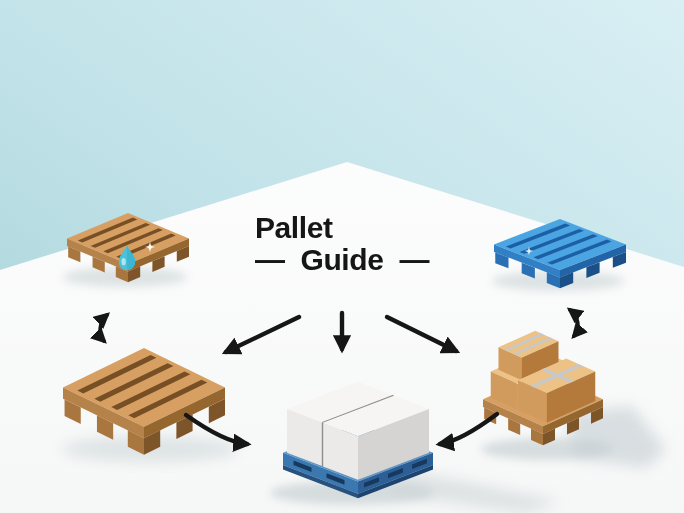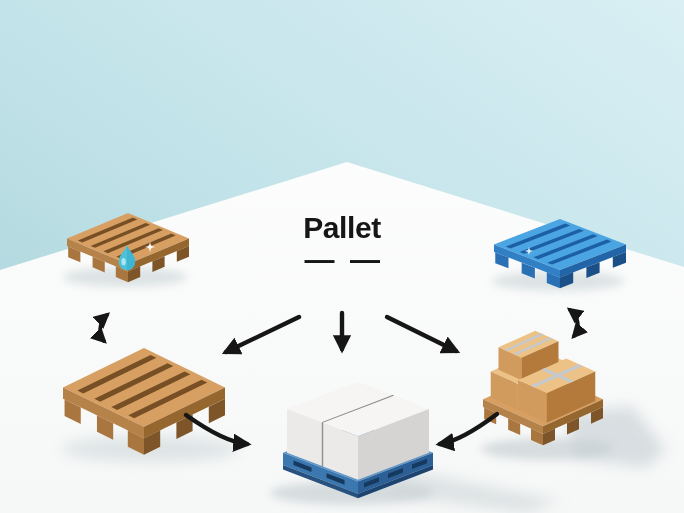--- a/index.html
+++ b/index.html
@@ -187,17 +187,18 @@
     <path class="arrow" stroke-width="4.4" d="M186,415 Q224,442 247,444" marker-end="url(#mE)"></path>
     <path class="arrow" stroke-width="4.4" d="M497,414 Q461,441 440,444" marker-end="url(#mE)"></path>
     <path class="arrow" stroke-width="3.8" d="M107,315 C99,322 98,335 104,341" marker-start="url(#mS)" marker-end="url(#mE)"></path>
     <path class="arrow" stroke-width="3.8" d="M570,310 C578,316 581,328 574,336" marker-start="url(#mS)" marker-end="url(#mE)"></path>
   </svg>
 
   <div class="title">
     <div>Pallet</div>
     <div class="row3">
       <span>—</span>
+      <span>Guide</span>
       <span>—</span>
     </div>
   </div>
 
 </div>
 
 </body></html>

